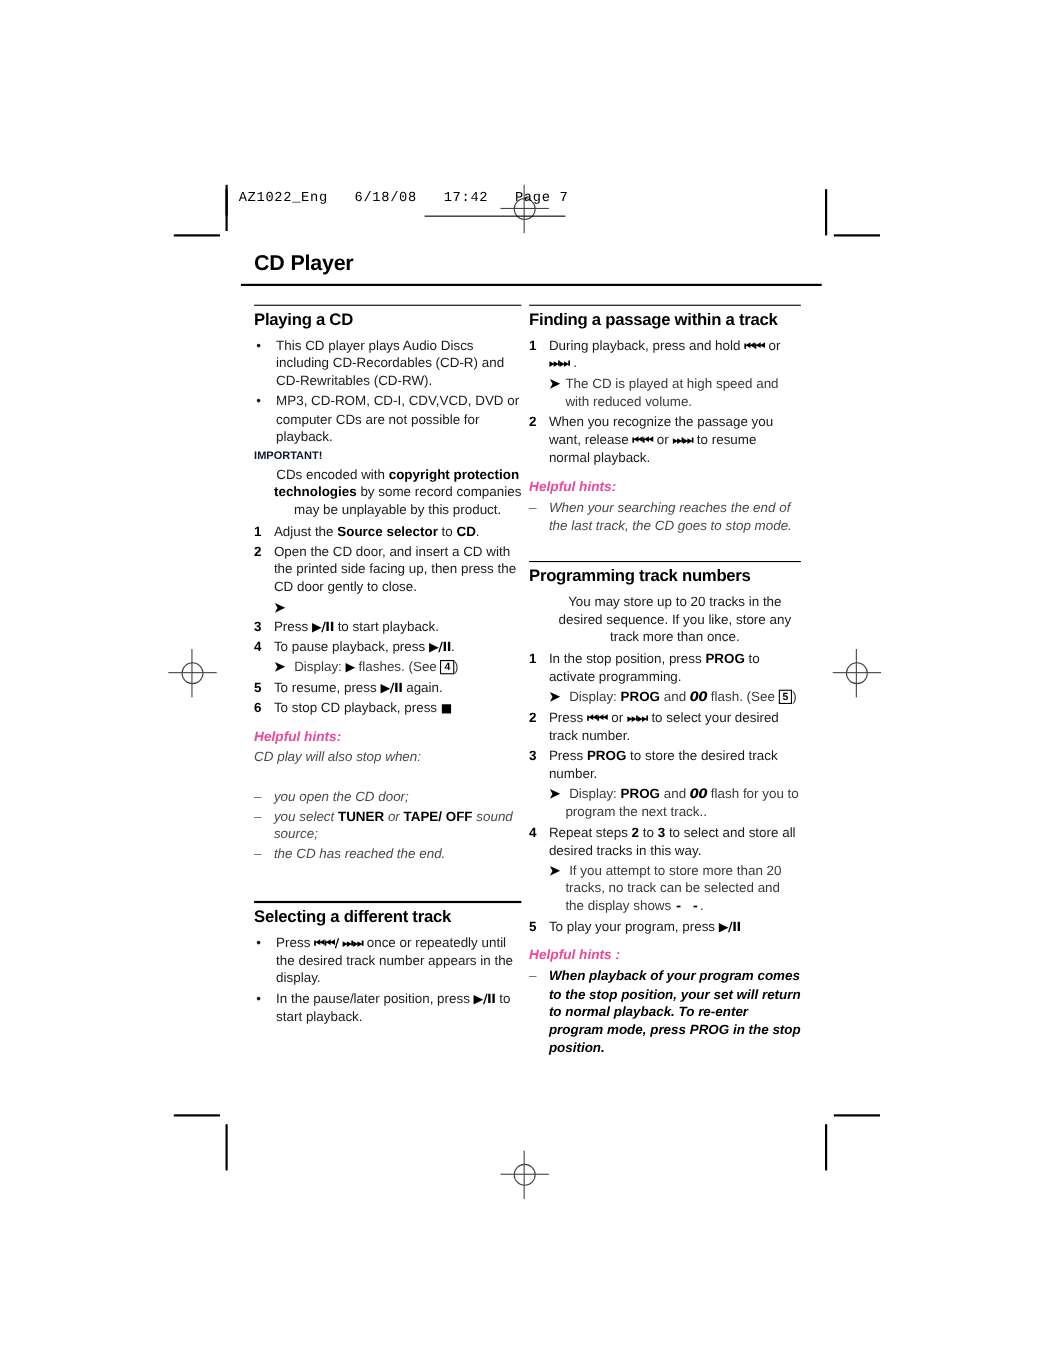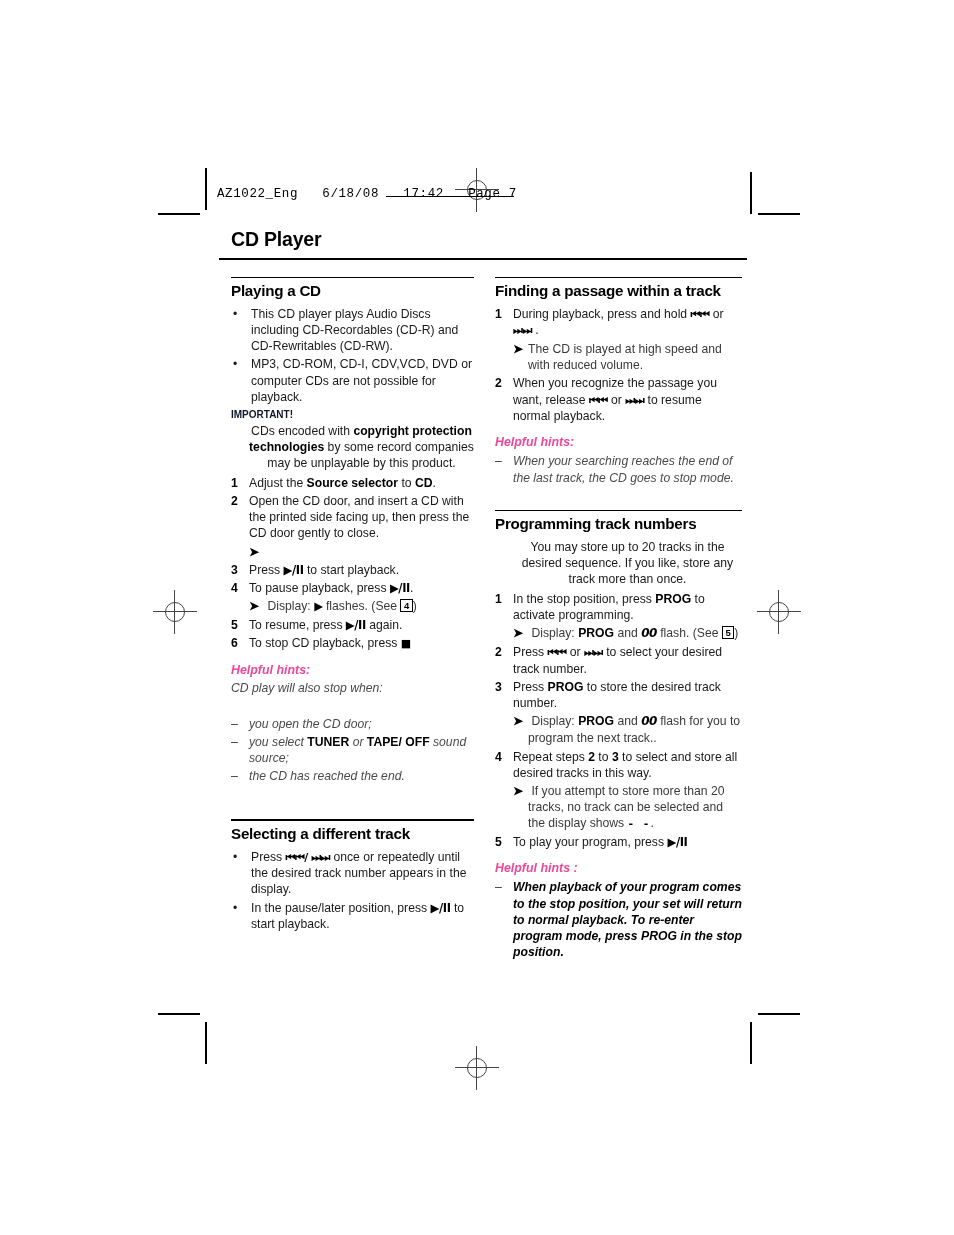--- a/index.html
+++ b/index.html
@@ -60,21 +60,21 @@
   }
   .header-rule-left {
     position: absolute;
     left: 0; top: 0;
     width: 2px; height: 24px;
     background: #000;
   }
   .header-text {
     position: absolute;
     left: 12px;
-    top: 15px;
+    top: 1px;
     font-family: "Liberation Mono", "DejaVu Sans Mono", monospace;
     font-size: 12.5px;
     letter-spacing: 0.6px;
     white-space: pre;
     color: #000;
   }
   .header-underline {
     position: absolute;
     left: 386px;
     top: 196px;
@@ -99,21 +99,21 @@
   }
   .title-rule {
     width: 528px;
     height: 1.6px;
     background: #000;
     margin-bottom: 17px;
   }
 
   .columns {
     display: flex;
-    gap: 21px;
+    gap: 7px;
     align-items: flex-start;
   }
   .col {
     width: 253px;
   }
   .col-left { margin-left: 12px; width: 243px; }
   .col-right { width: 247px; }
 
   
   .sec {

